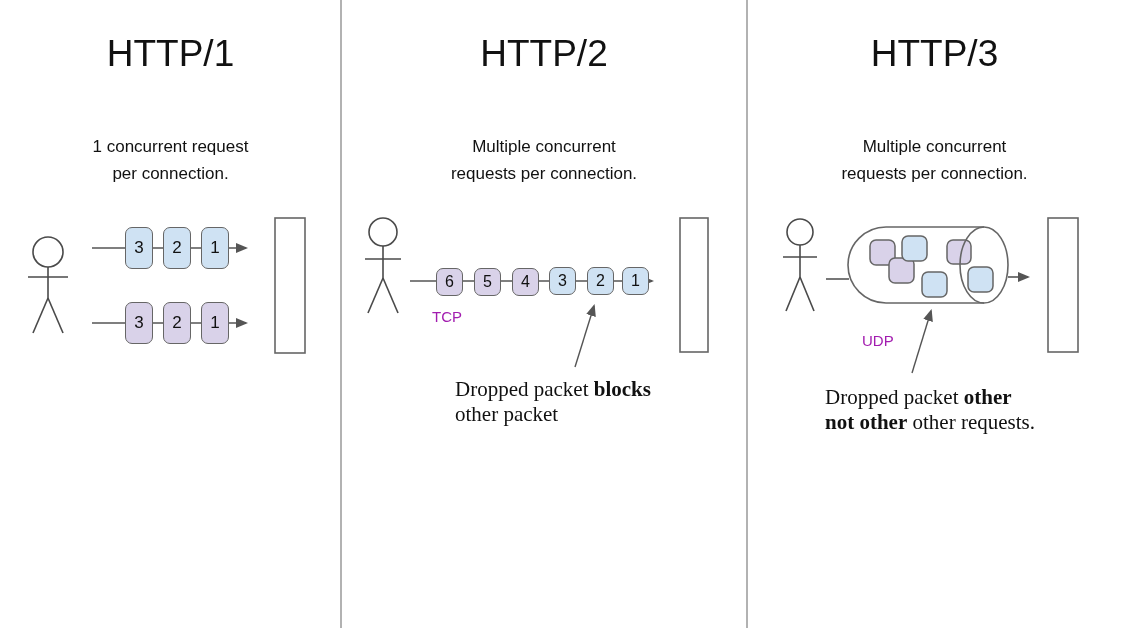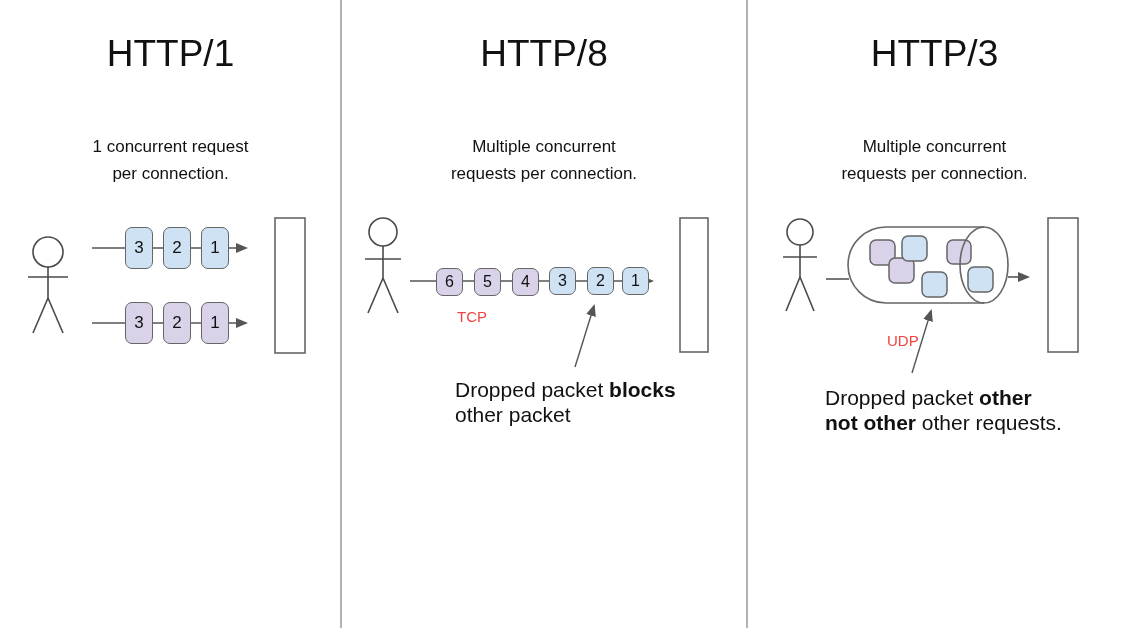--- a/index.html
+++ b/index.html
@@ -6,29 +6,29 @@
   .canvas{position:relative;width:1094px;height:630px;background:#fff;overflow:hidden;}
   svg.layer{position:absolute;left:0;top:0;width:1122px;height:630px;}
   .title{position:absolute;top:33px;font-size:37px;text-align:center;color:#111;}
   .title.p1{left:0;width:341px;}
   .title.p2{left:341px;width:406px;}
   .title.p3{left:747px;width:375px;}
   .subtitle{position:absolute;top:133px;font-size:17px;line-height:27px;text-align:center;color:#111;}
   .subtitle.p1{left:0;width:341px;}
   .subtitle.p2{left:341px;width:406px;}
   .subtitle.p3{left:747px;width:375px;}
-  .proto{position:absolute;font-size:15px;color:#ef4444;margin-left:25px;}
+  .proto{position:absolute;font-size:15px;color:#a21caf;}
   .pkt{position:absolute;display:flex;align-items:center;justify-content:center;
        border:1.5px solid #666;border-radius:7px;box-sizing:border-box;
        font-size:17px;color:#111;background:#fff;}
   .pkt.tall{width:28px;height:42px;}
   .pkt.sq{width:27px;height:28px;font-size:16px;}
   .blue{background:#cfe2f3;}
   .purple{background:#d9d2e9;}
-  .note{position:absolute;font-size:21px;line-height:25px;color:#111;}
+  .note{position:absolute;font-size:21px;line-height:25px;color:#111;font-family:Liberation Serif, serif;}
   .note b{font-weight:bold;}
 </style>
 </head>
 <body>
 
 <div class="canvas">
 
   <svg class="layer" viewBox="0 0 1122 630">
     <defs>
       <marker id="arrow" markerWidth="12" markerHeight="10" refX="10" refY="5" orient="auto" markerUnits="userSpaceOnUse">
@@ -90,21 +90,21 @@
     <rect x="968" y="267" width="25" height="25" rx="6" fill="#cfe2f3" stroke="#666" stroke-width="1.5"></rect>
 
     <line x1="1008" y1="277" x2="1028" y2="277" stroke="#555" stroke-width="1.6" marker-end="url(#arrow)"></line>
 
     <line x1="912" y1="373" x2="931" y2="311" stroke="#555" stroke-width="1.4" marker-end="url(#arrow)"></line>
 
     <rect x="1048" y="218" width="30" height="134" fill="#fff" stroke="#666" stroke-width="1.6"></rect>
   </svg>
 
   <div class="title p1">HTTP/1</div>
-  <div class="title p2">HTTP/8</div>
+  <div class="title p2">HTTP/2</div>
   <div class="title p3">HTTP/3</div>
 
   <div class="subtitle p1">
     <div>1 concurrent request</div>
     <div>per connection.</div>
   </div>
   <div class="subtitle p2">
     <div>Multiple concurrent</div>
     <div>requests per connection.</div>
   </div>

